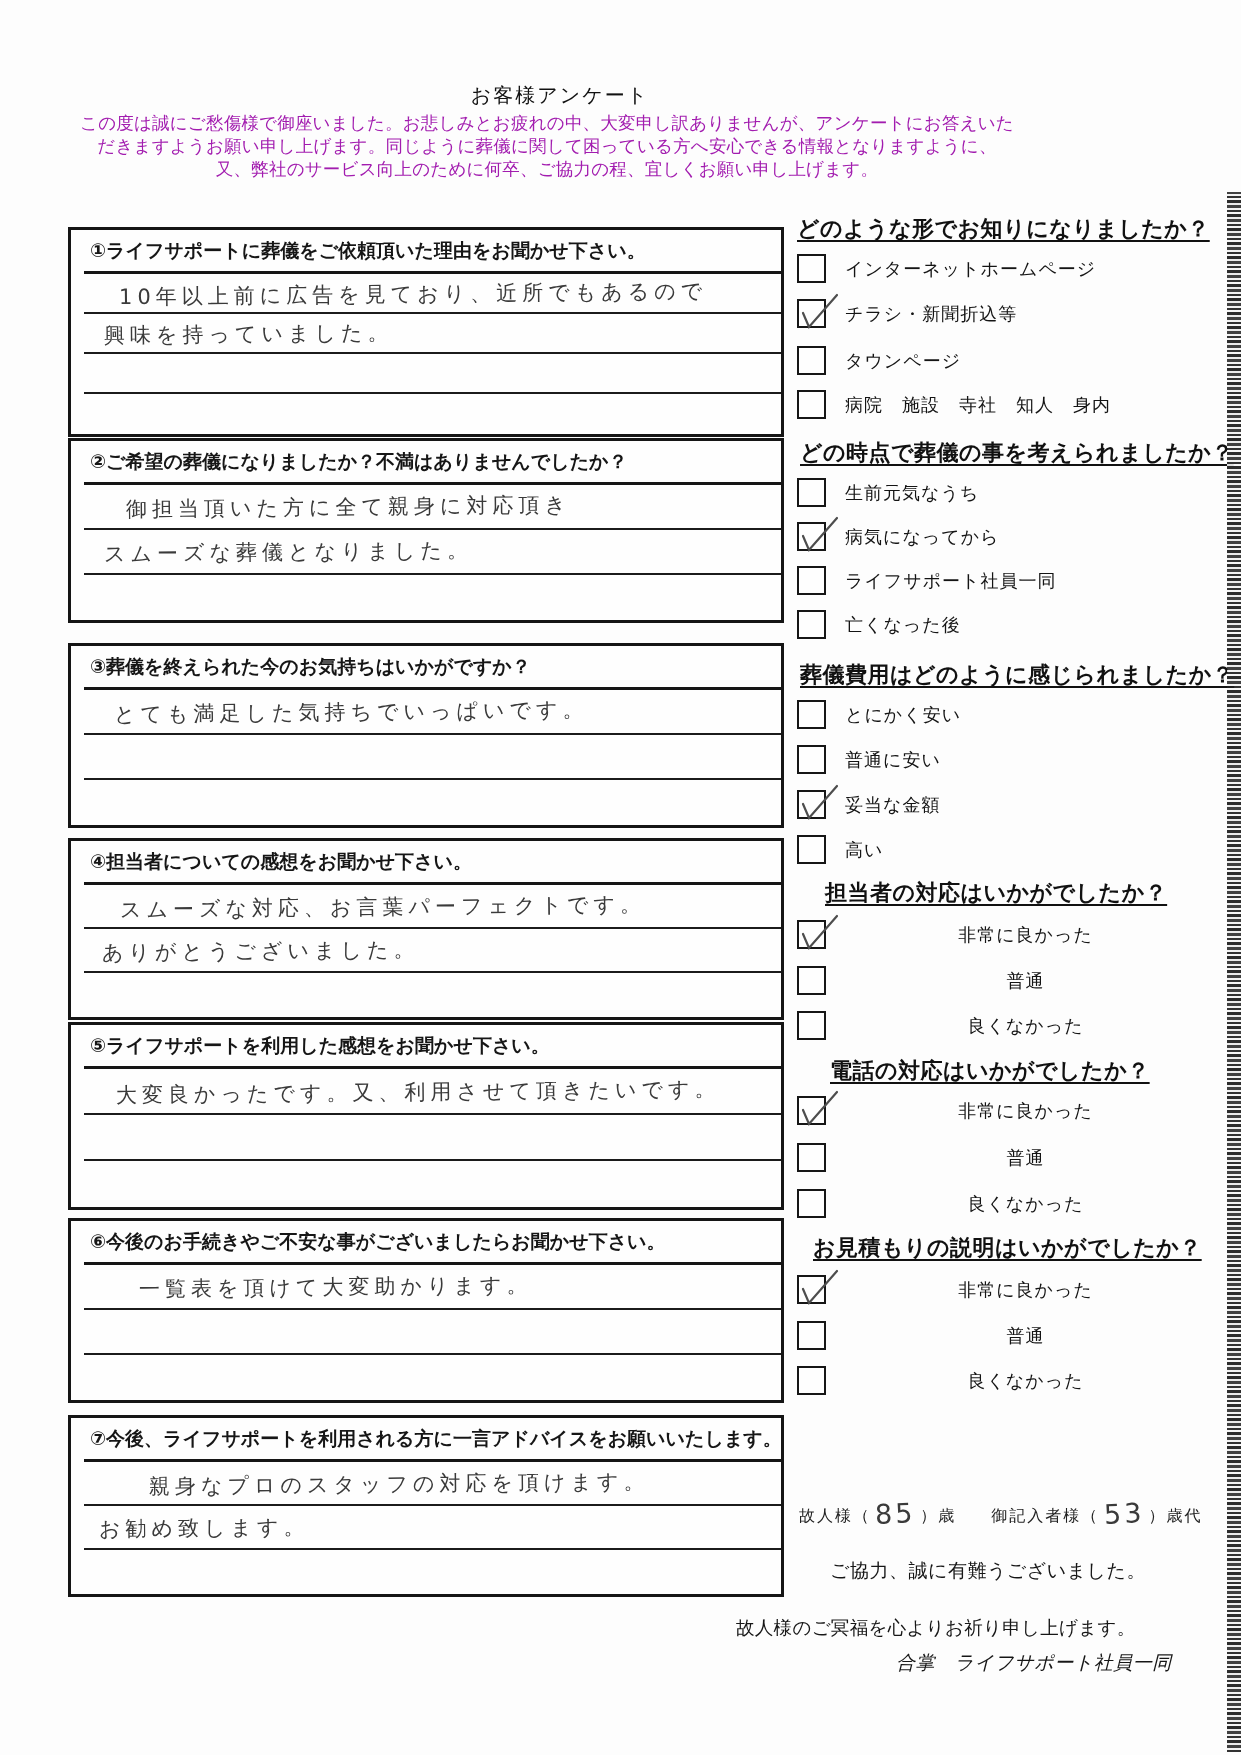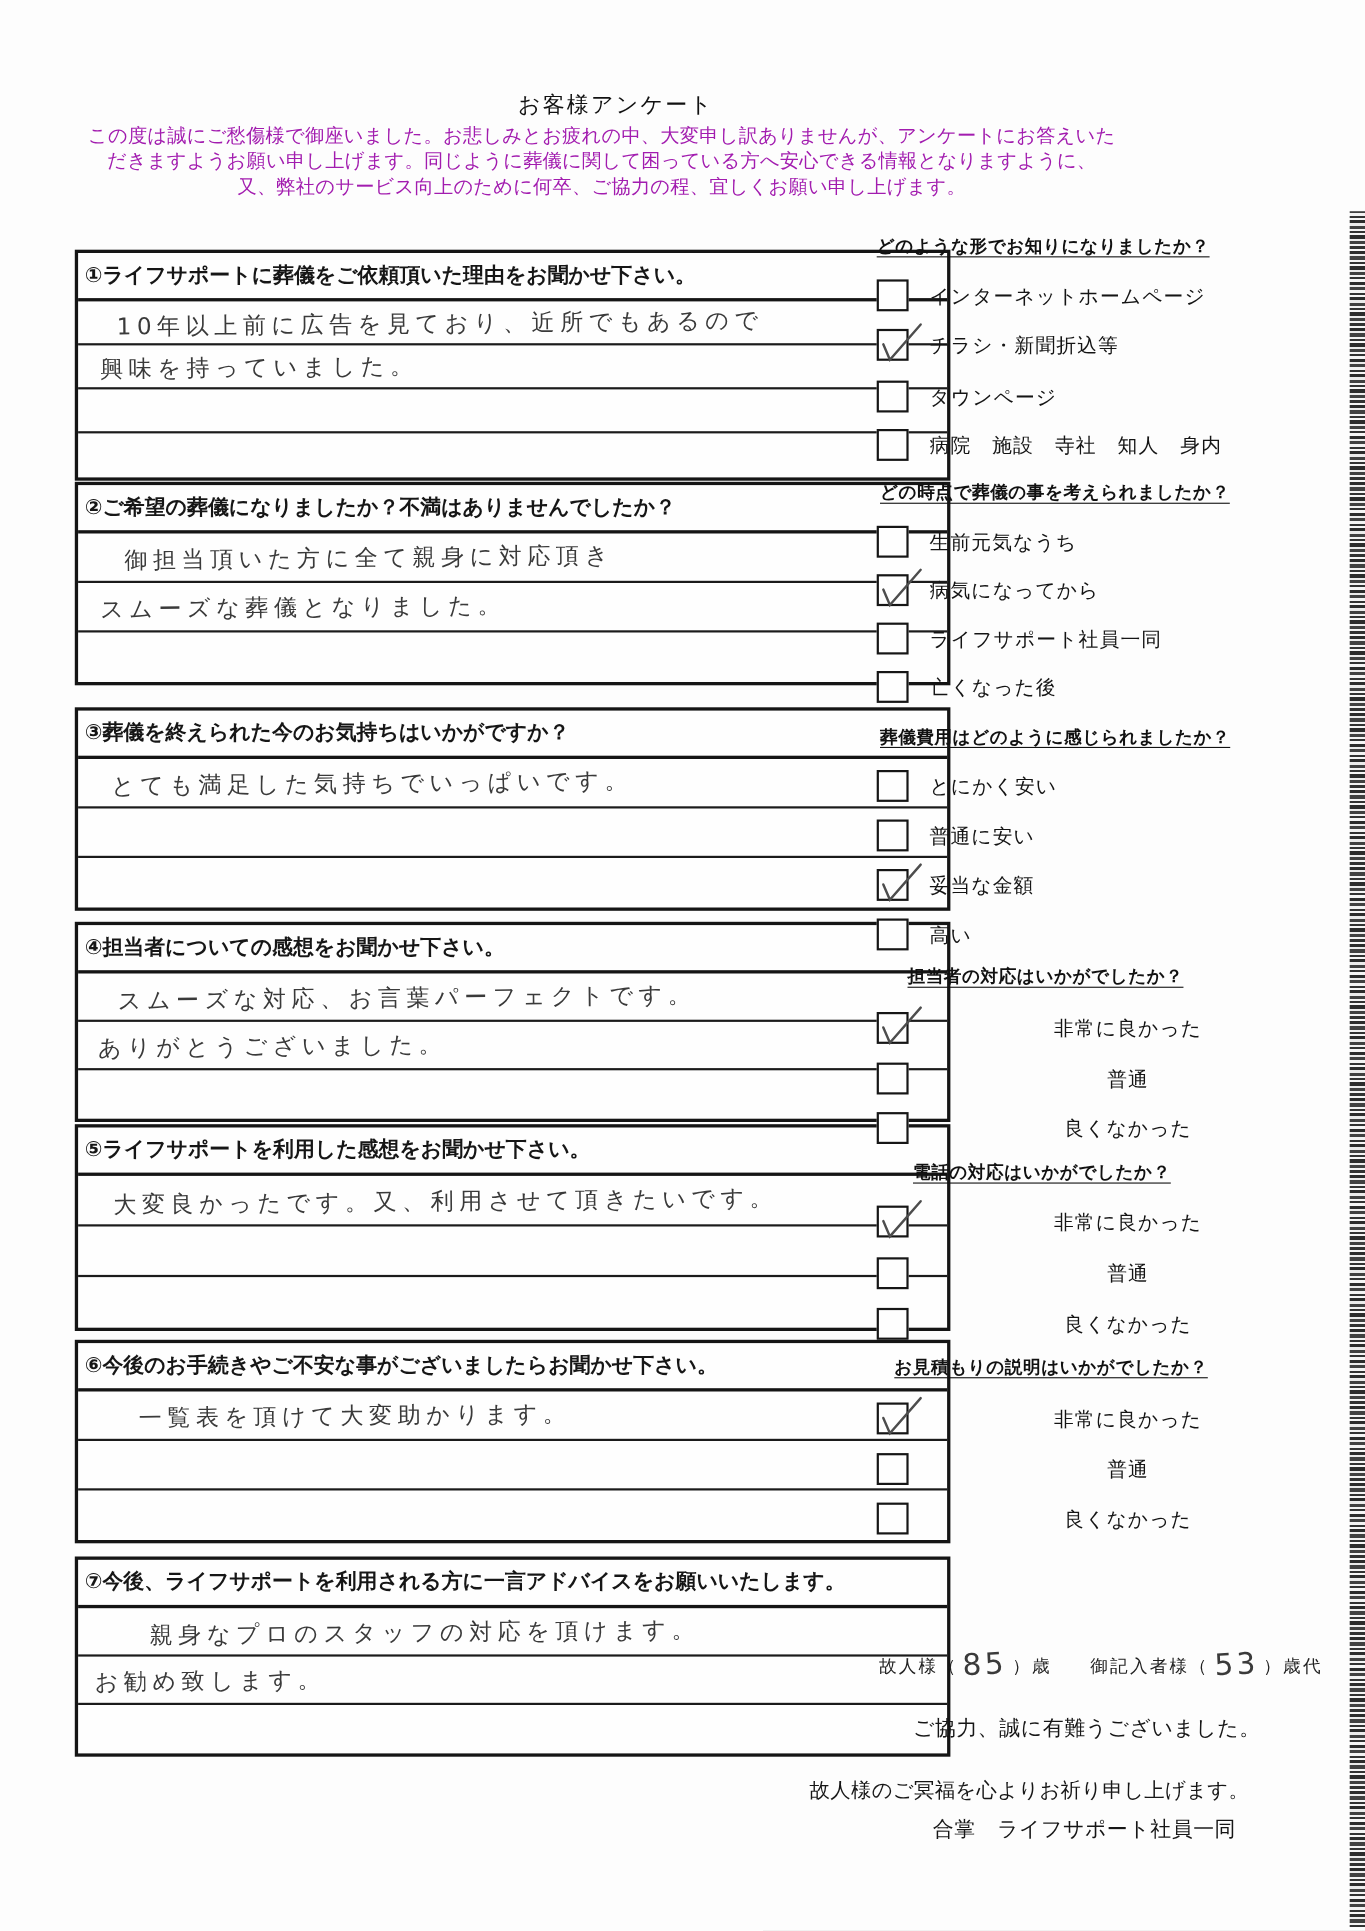--- a/index.html
+++ b/index.html
@@ -13,22 +13,22 @@
   .doc-title{
     position:absolute;left:120px;top:82px;width:880px;text-align:center;
     font-size:20px;letter-spacing:2px;color:#111;
   }
   .intro{
     position:absolute;left:57px;top:112px;width:980px;text-align:center;
     font-size:17.5px;line-height:23px;color:#a21caf;letter-spacing:.2px;
   }
   
   .qbox{
-    position:absolute;left:68px;width:796px;box-sizing:border-box;
-    border:3px solid #151515;background:#fefefe;
+    position:absolute;left:68px;width:716px;box-sizing:border-box;
+    border:3px solid #151515;background:#fefefe;padding-left:13px;
   }
   .qhead{
     height:44px;line-height:42px;box-sizing:border-box;
     border-bottom:3px solid #151515;
     font-size:19px;font-weight:bold;padding-left:6px;letter-spacing:0;
     white-space:nowrap;overflow:hidden;
   }
   .qrow{
     height:var(--rh);box-sizing:border-box;
     border-bottom:2px solid #1b1b1b;
@@ -39,21 +39,21 @@
     display:inline-block;
     font-family:"DejaVu Sans",sans-serif;
     font-size:21px;color:#3a3a3a;
     letter-spacing:5px;line-height:var(--rh);
     transform:rotate(-.6deg);
     white-space:nowrap;
   }
   
   .survey{position:absolute;left:795px;top:0;width:446px;height:1755px;}
   .shead{
-    position:absolute;font-size:16px;font-weight:bold;color:#111;
+    position:absolute;font-size:22px;font-weight:bold;color:#111;
     text-decoration:underline;text-underline-offset:4px;
     letter-spacing:.5px;white-space:nowrap;
   }
   .opt{position:absolute;left:2px;height:30px;width:440px;}
   .cb{
     position:absolute;left:0;top:0;width:29px;height:29px;box-sizing:border-box;
     border:2.5px solid #161616;background:#fefefe;
   }
   .opt-label{
     position:absolute;left:48px;top:0;line-height:30px;font-size:18px;
@@ -64,21 +64,21 @@
   
   .ages-line{position:absolute;left:799px;top:1496px;font-size:16px;color:#222;white-space:nowrap;}
   .ages-line .hand-age{
     font-family:"DejaVu Sans",sans-serif;font-size:27px;color:#3a3a3a;
     letter-spacing:3px;position:relative;top:2px;transform:rotate(-3deg);display:inline-block;
   }
   .ages-gap{display:inline-block;width:26px;}
   .paren{letter-spacing:2px;}
   .thanks{position:absolute;left:830px;top:1558px;font-size:19px;letter-spacing:.5px;white-space:nowrap;}
   .prayer{position:absolute;left:736px;top:1615px;font-size:18.5px;letter-spacing:.3px;white-space:nowrap;}
-  .signoff{position:absolute;left:848px;top:1650px;font-size:19px;letter-spacing:.5px;white-space:nowrap;}
+  .signoff{position:absolute;left:896px;top:1650px;font-size:19px;letter-spacing:.5px;white-space:nowrap;font-style:italic;}
   
   .scan-edge{
     position:absolute;left:1227px;top:192px;width:14px;height:1560px;
     background:
       repeating-linear-gradient(0deg,#1c1c1c 0 2px,#f2f2f2 2px 4px,#2c2c2c 4px 7px,#e9e9e9 7px 9px,#151515 9px 12px,#f5f5f5 12px 14px);
     opacity:.9;
   }
 </style>
 </head>
 <body>

